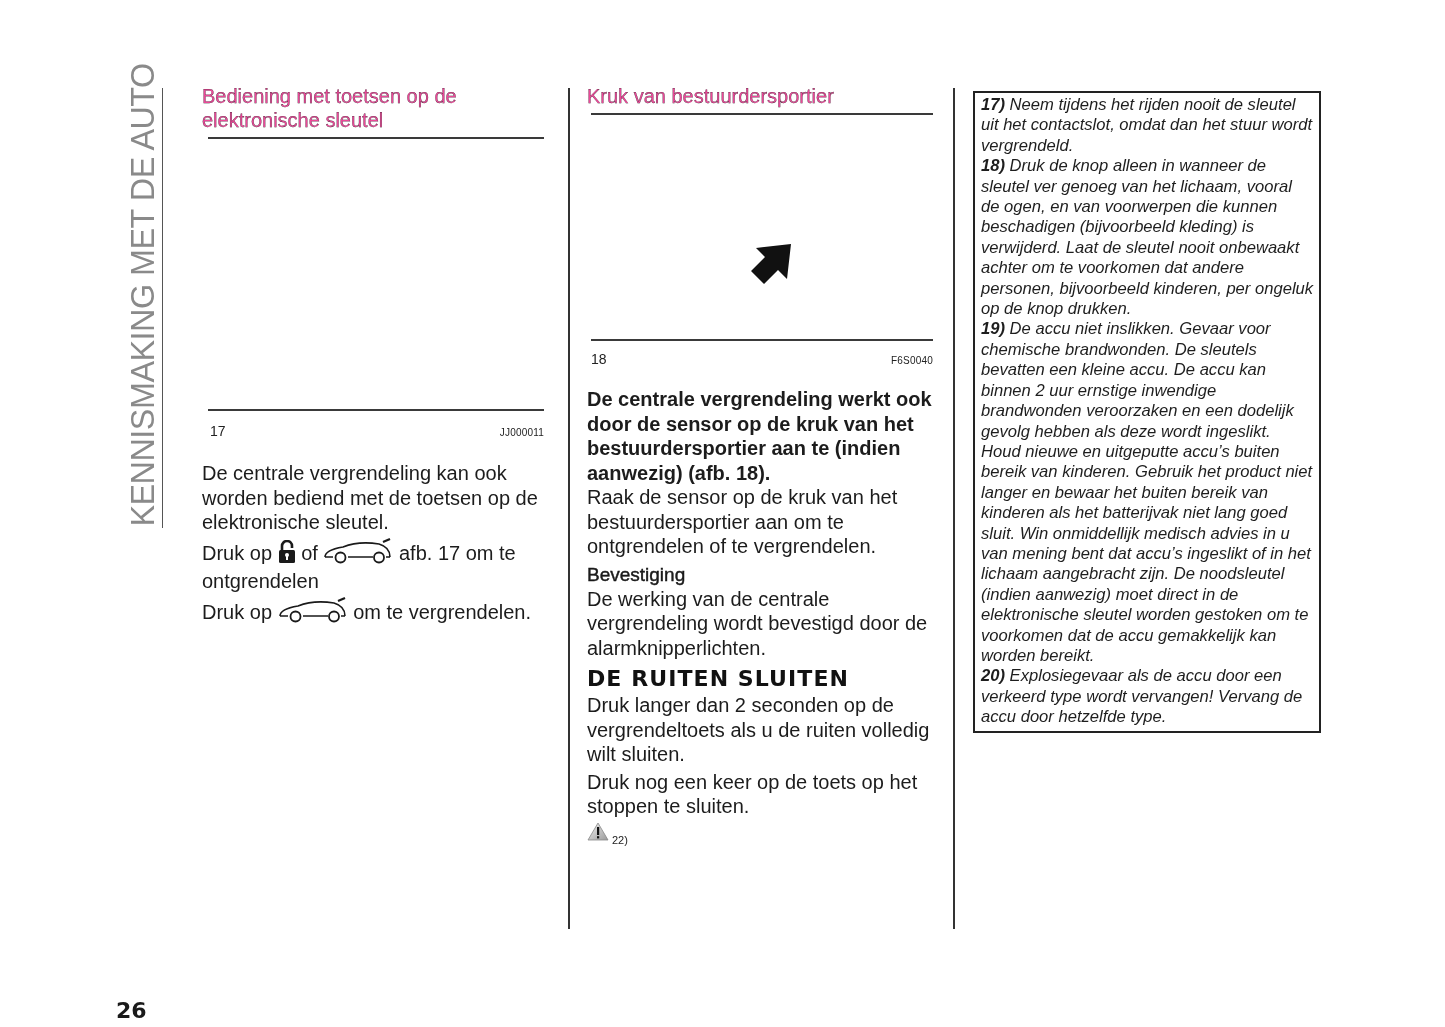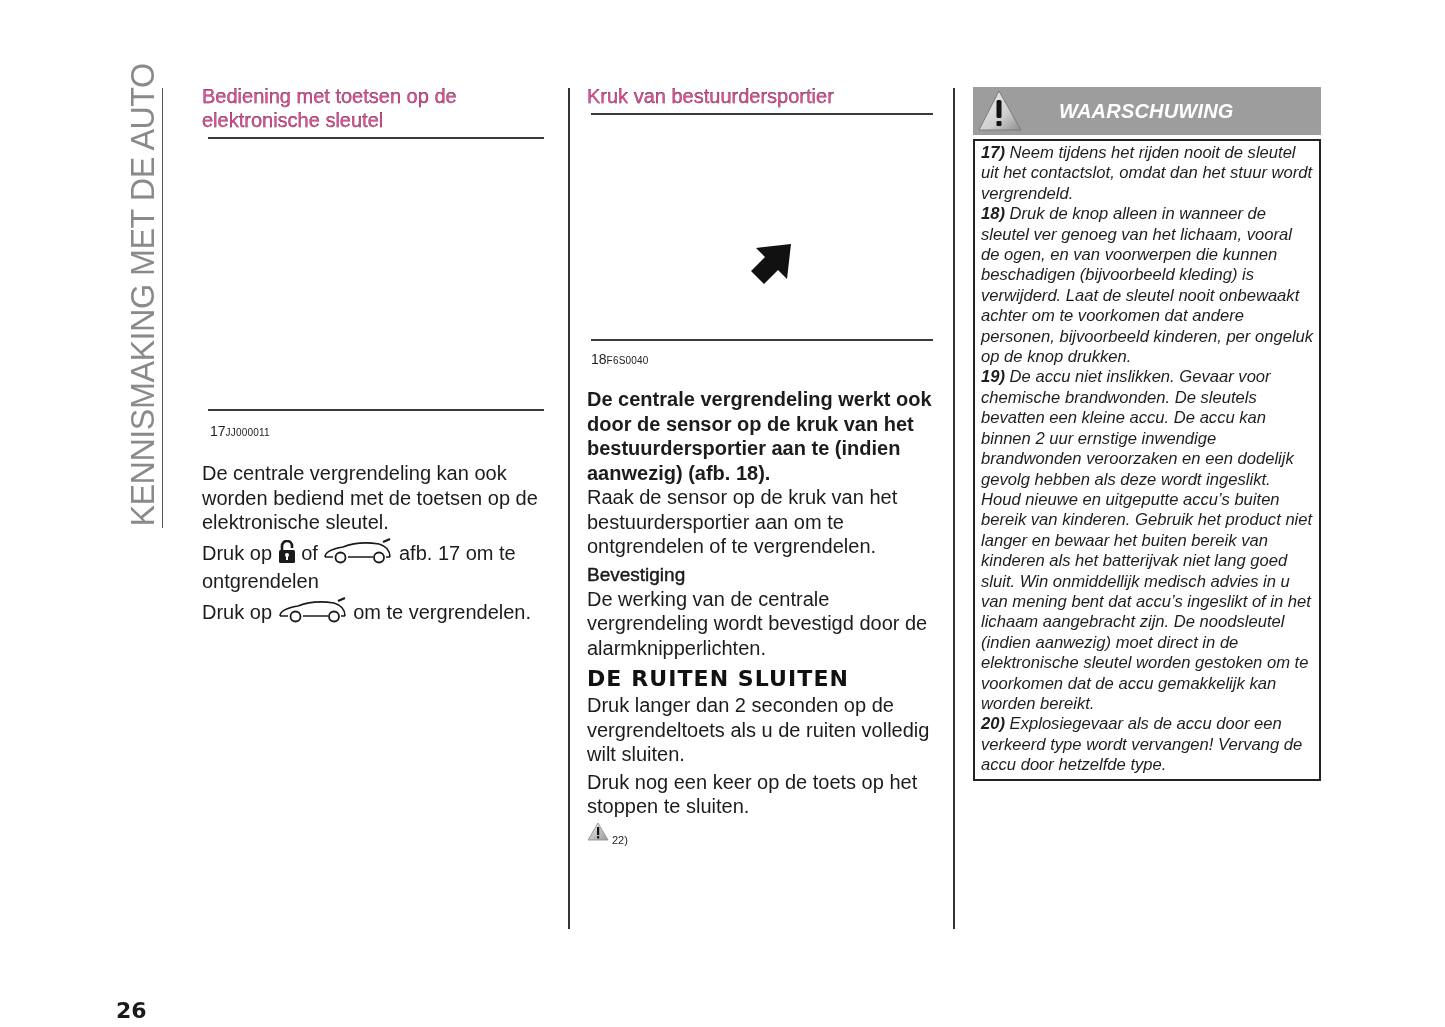--- a/index.html
+++ b/index.html
@@ -55,21 +55,21 @@
       font-size: 20px;
       font-weight: normal;
       line-height: 24px;
       color: #ec4899;
       -webkit-text-stroke: 0.25px #111;
     }
     .hrule { height: 2px; background: #3a3a3a; }
 
     .figure-area { position: relative; }
     .fig-caption {
-      display: flex; align-items: baseline;
+      display: flex; justify-content: space-between; align-items: baseline;
       margin-top: 10px;
     }
     .fig-num { font-size: 14px; color: #222; }
     .fig-code { font-size: 10px; color: #222; letter-spacing: 0.2px; }
 
     .body-text {
       font-size: 20px;
       line-height: 24.5px;
       color: #1c1c1c;
     }
@@ -231,37 +231,20 @@
             <rect x="10" y="5" width="2.2" height="8" fill="#111"></rect>
             <rect x="10" y="14.2" width="2.2" height="2.2" fill="#111"></rect>
           </svg>
         </span>
         <span style="font-size:11px; line-height:14px;">22)</span>
       </div>
     </div>
   </div>
 
   <div class="col col3">
-    <div class="warn-header">
-      <span class="warn-icon">
-        <svg width="46" height="46" viewBox="0 0 46 46">
-          <defs>
-            <linearGradient id="wg2" x1="0" y1="0" x2="1" y2="1">
-              <stop offset="0" stop-color="#f4f4f4"></stop>
-              <stop offset="0.6" stop-color="#cfcfcf"></stop>
-              <stop offset="1" stop-color="#8e8e8e"></stop>
-            </linearGradient>
-          </defs>
-          <polygon points="22,3 44,42 2,42" fill="url(#wg2)" stroke="#7a7a7a" stroke-width="1"></polygon>
-          <rect x="19.5" y="12" width="5" height="18" rx="1.5" fill="#111"></rect>
-          <rect x="19.5" y="33" width="5" height="5" rx="1" fill="#111"></rect>
-        </svg>
-      </span>
-      <span class="warn-title">WAARSCHUWING</span>
-    </div>
 
     <div class="warn-box">
       <div class="warn-item">
         <span class="warn-num">17)</span>
         <span>Neem tijdens het rijden nooit de sleutel uit het contactslot, omdat dan het stuur wordt vergrendeld.</span>
       </div>
       <div class="warn-item">
         <span class="warn-num">18)</span>
         <span>Druk de knop alleen in wanneer de sleutel ver genoeg van het lichaam, vooral de ogen, en van voorwerpen die kunnen beschadigen (bijvoorbeeld kleding) is verwijderd. Laat de sleutel nooit onbewaakt achter om te voorkomen dat andere personen, bijvoorbeeld kinderen, per ongeluk op de knop drukken.</span>
       </div>

